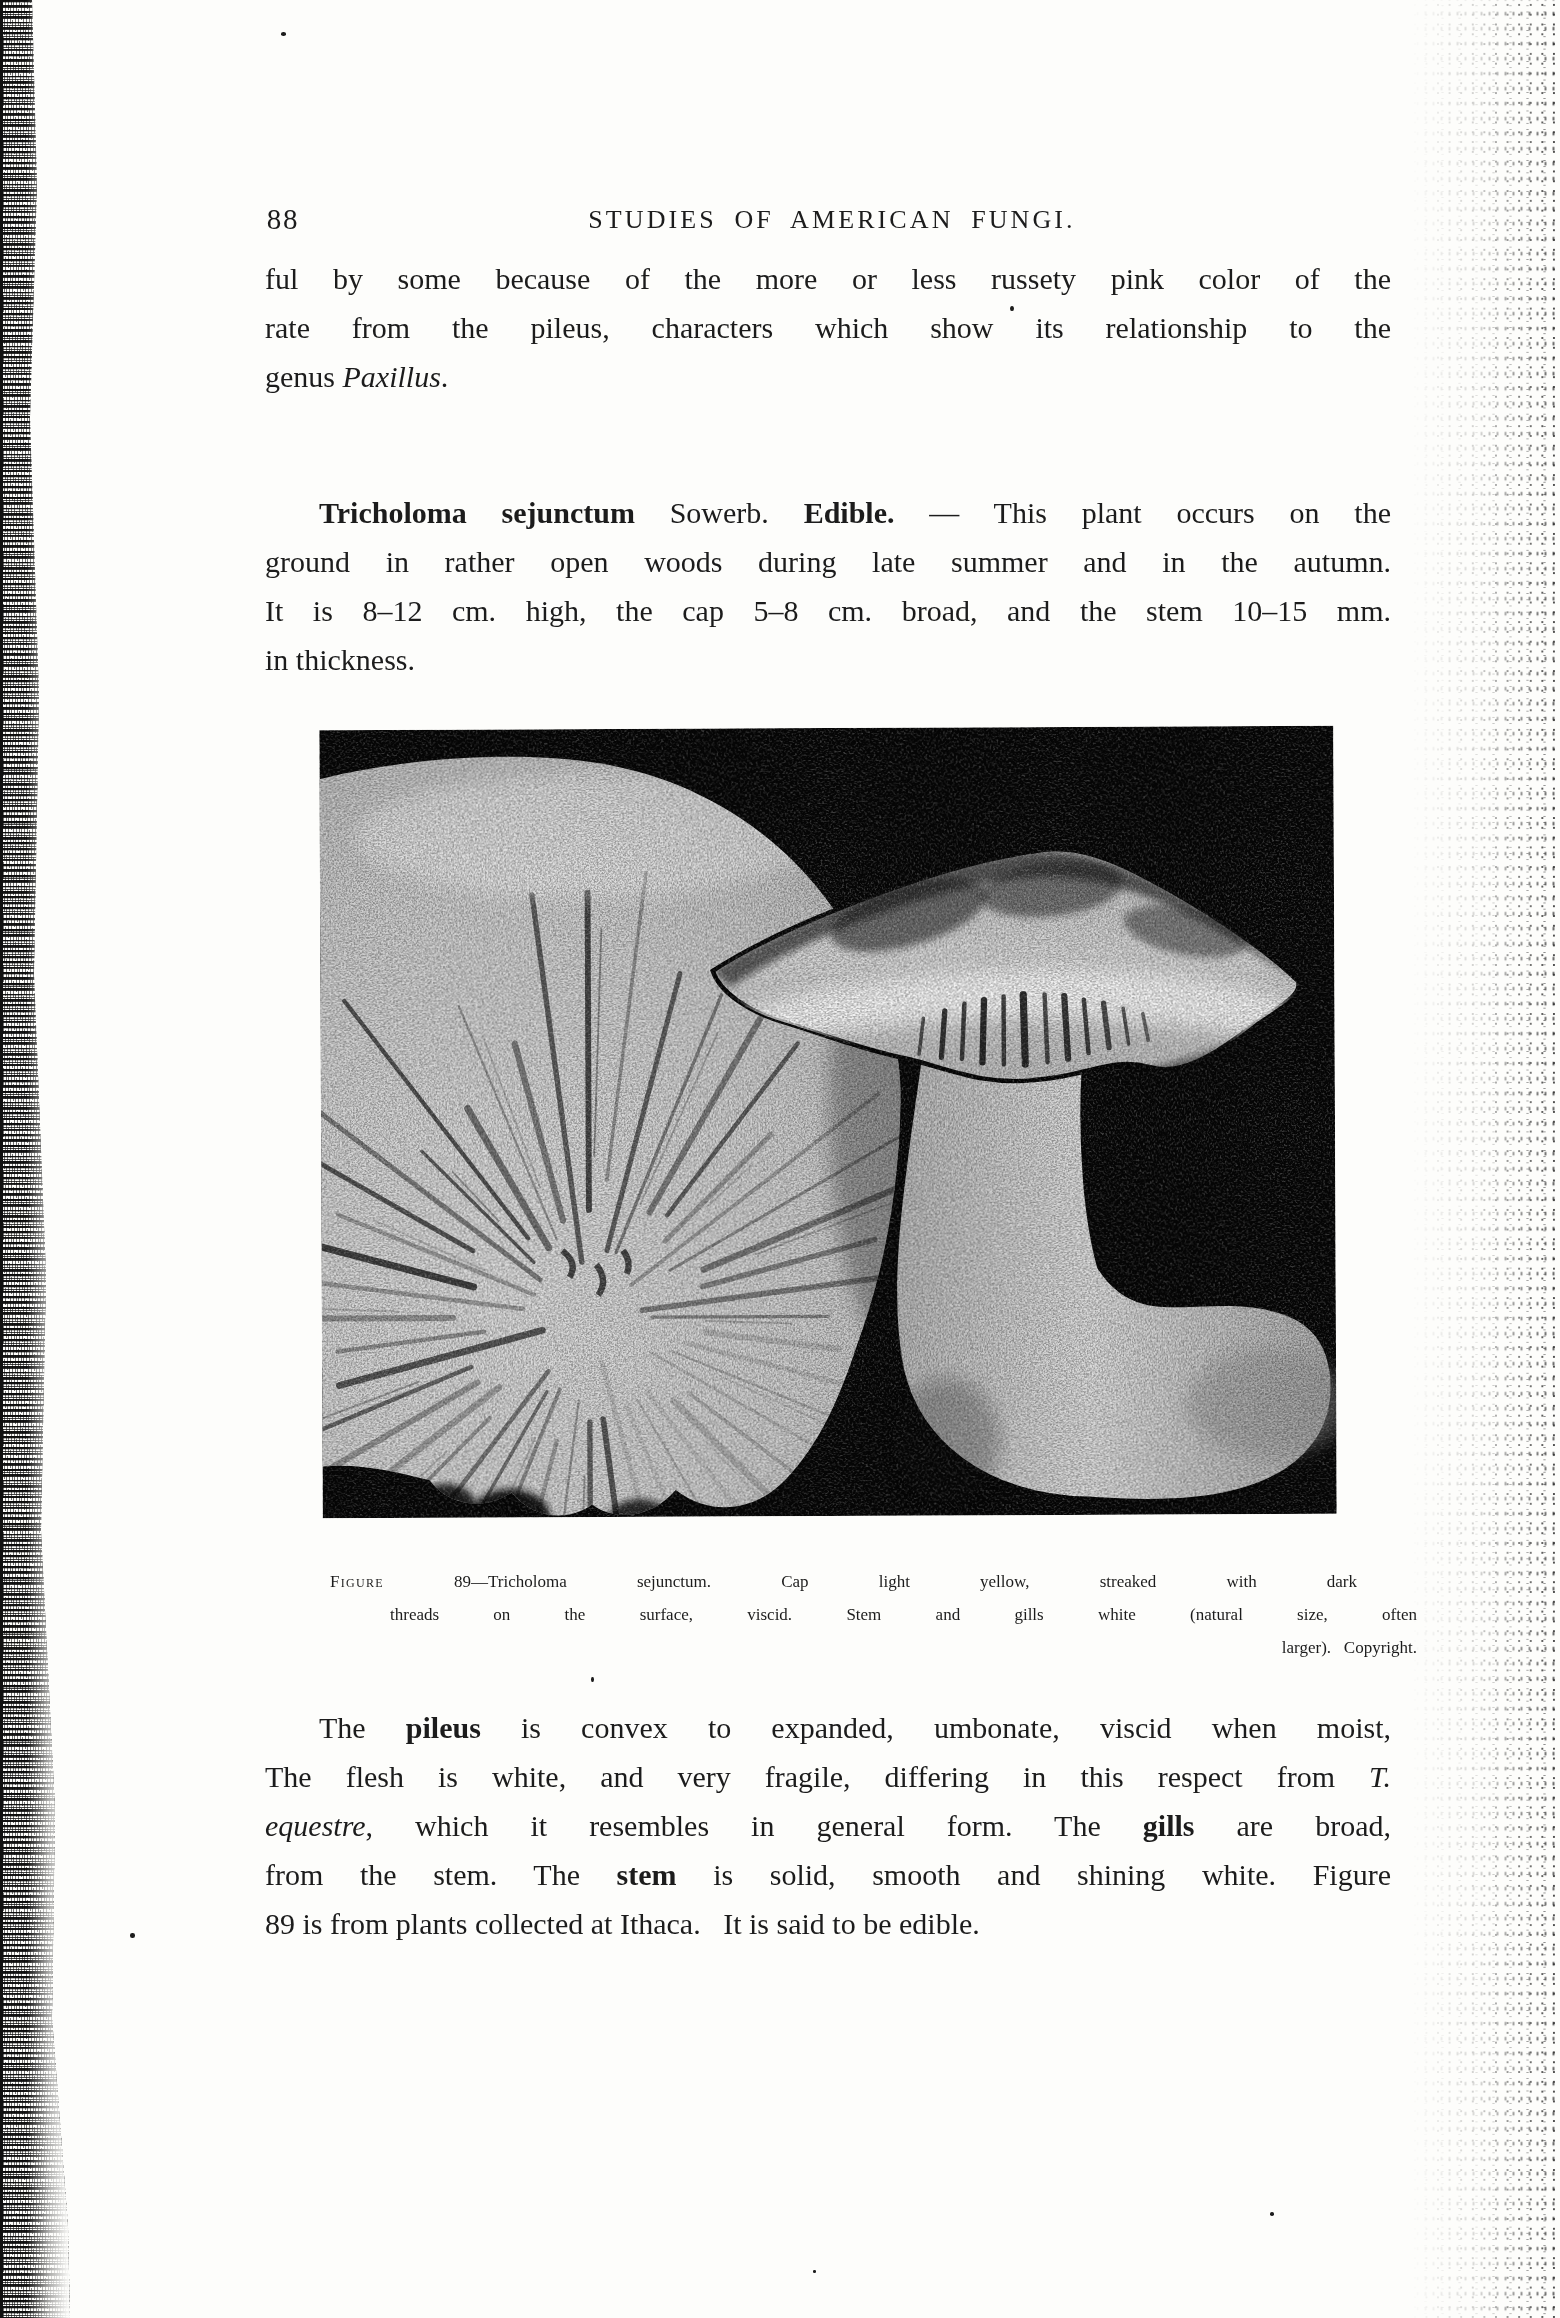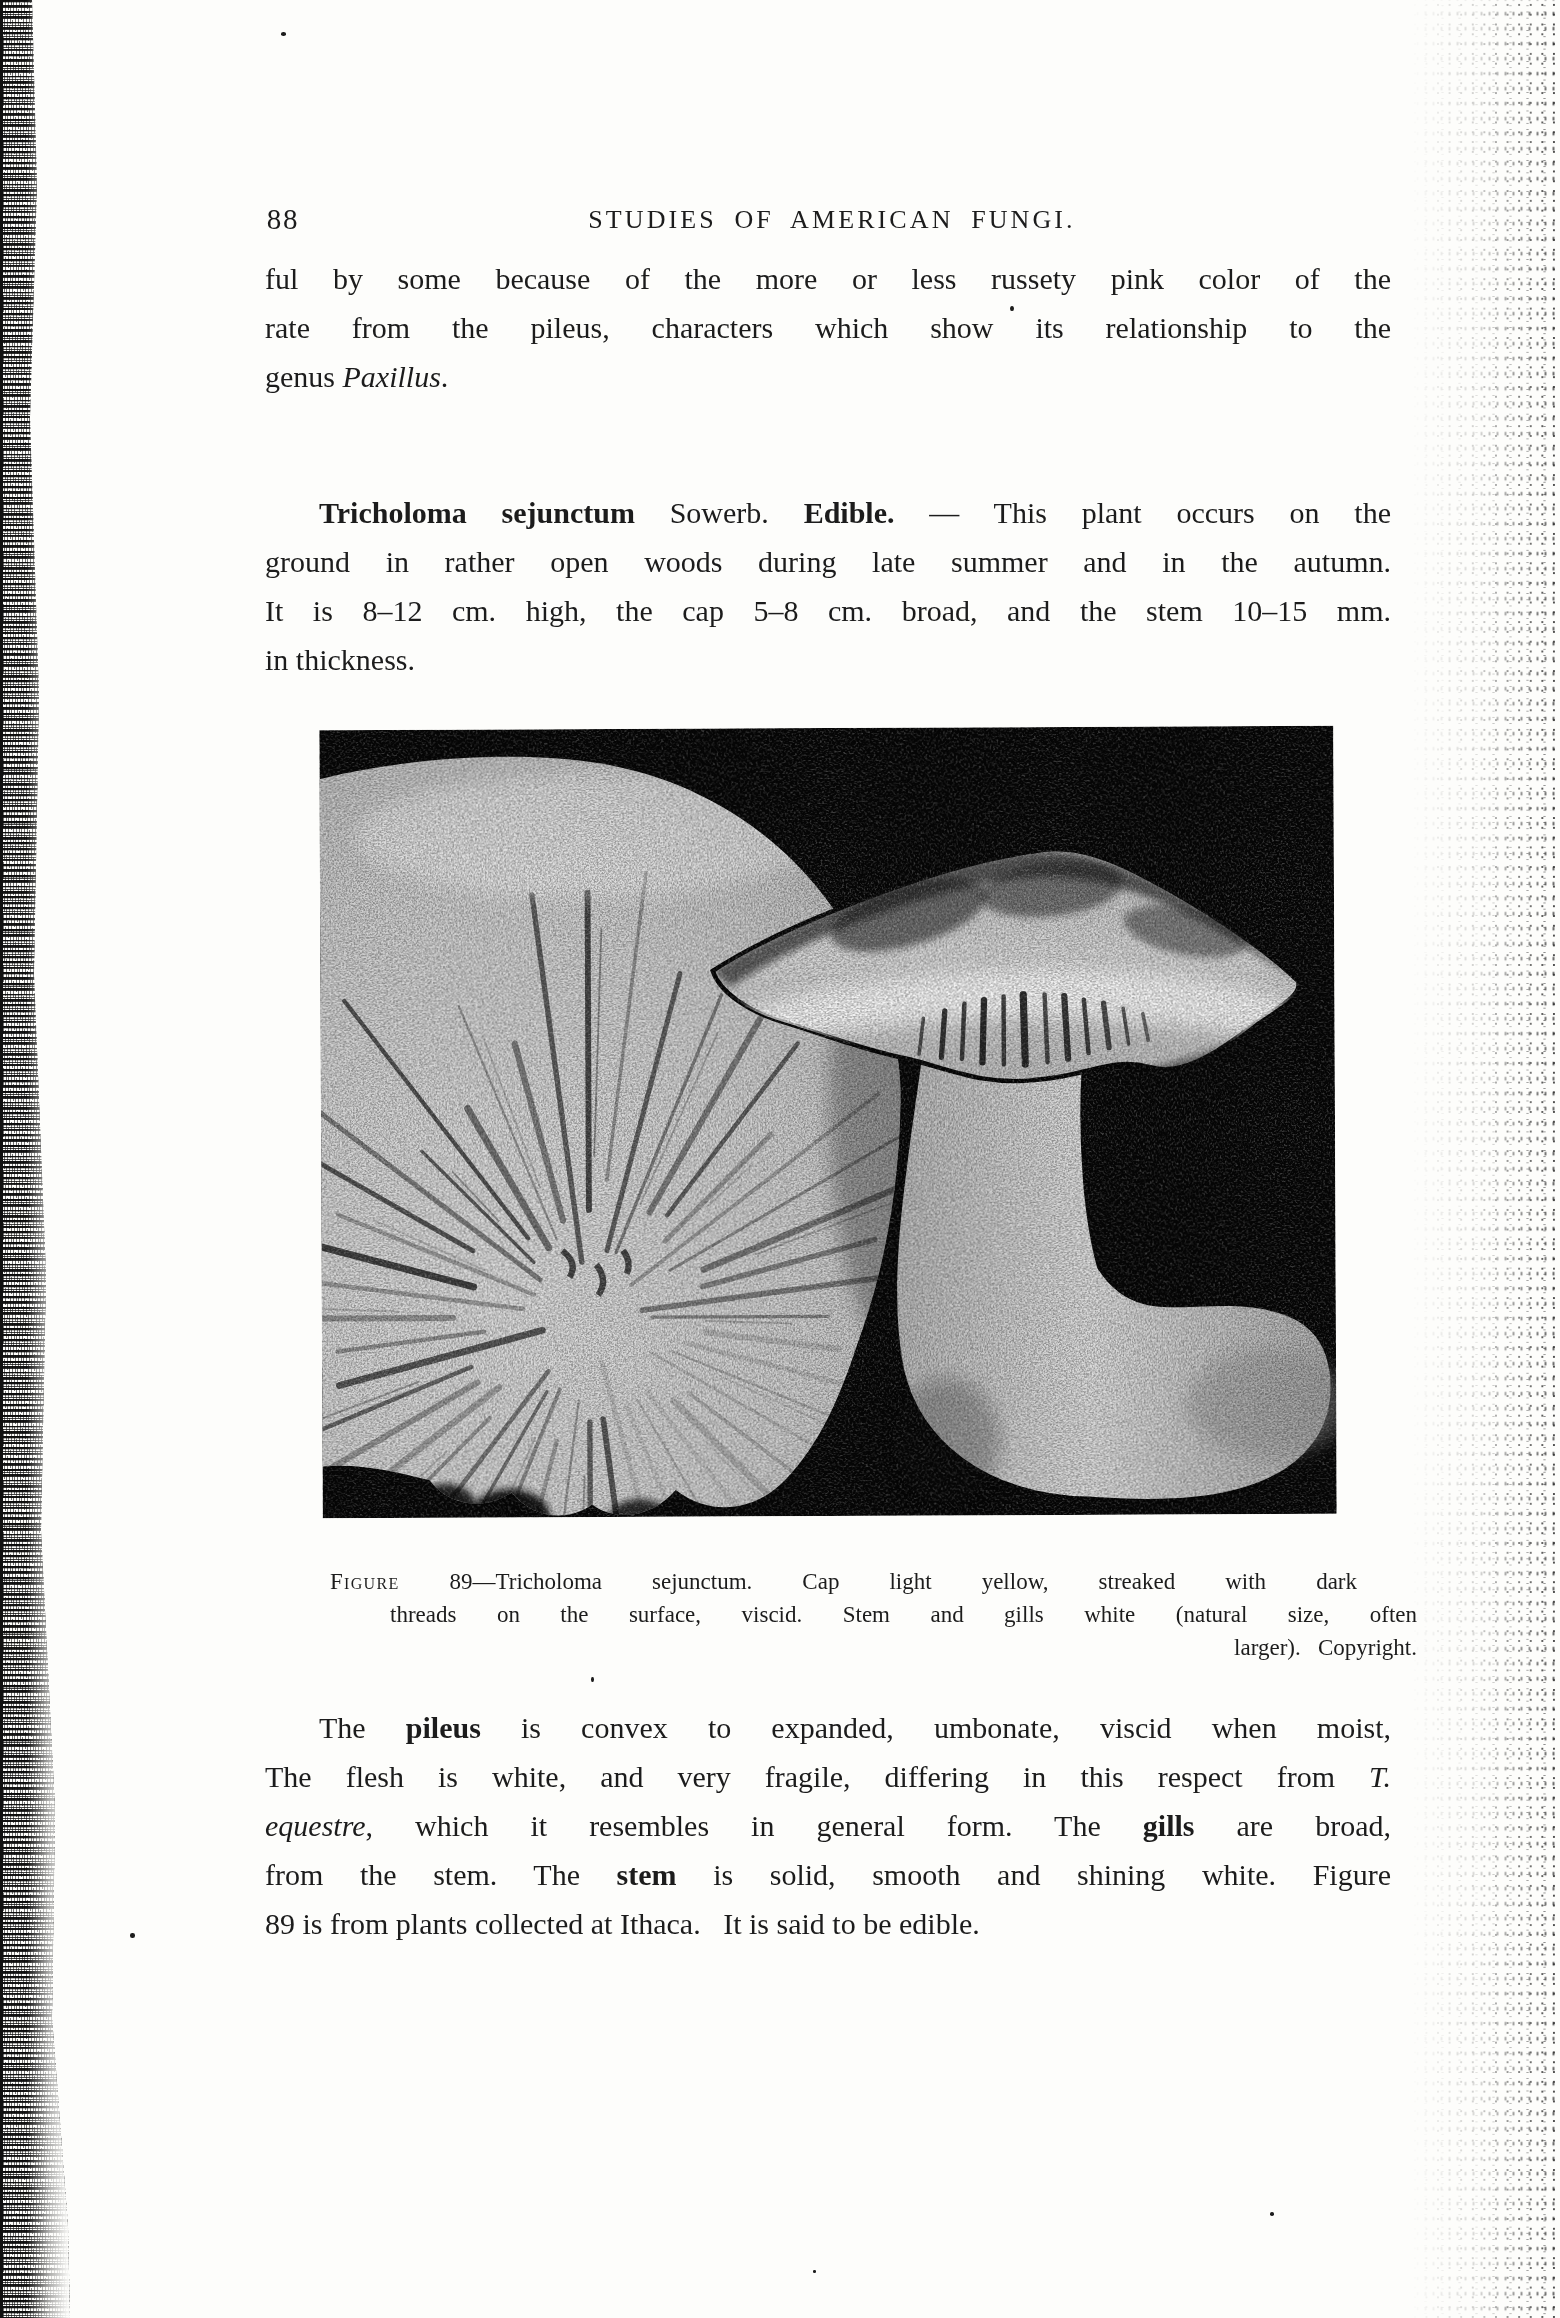--- a/index.html
+++ b/index.html
@@ -42,21 +42,21 @@
   .body-text{position:absolute;left:265px;width:1126px;font-size:30px;line-height:49px;}
   .p1{top:254px}.p2{top:488px}.p3{top:1703px}
   .tline{width:100%;}
   .tline.just{text-align:justify;text-align-last:justify;}
   .tline.ind{text-indent:54px;}
   .tline.hang{padding-left:60px;text-align:right;}
   span.b{font-weight:bold;}
   span.i{font-style:italic;}
   span.sc{font-variant:small-caps;letter-spacing:1.3px;}
 
-  .caption{position:absolute;left:330px;top:1565px;width:1027px;font-size:23px;line-height:33px;}
+  .caption{position:absolute;left:330px;top:1565px;width:1027px;font-size:17px;line-height:33px;}
 
   
   .photo{position:absolute;left:321px;top:728px;width:1014px;height:788px;transform:rotate(-0.25deg);z-index:10;}
   .photo svg{display:block;width:100%;height:100%;}
 </style>
 </head>
 <body>
 
 <div class="page">
 

